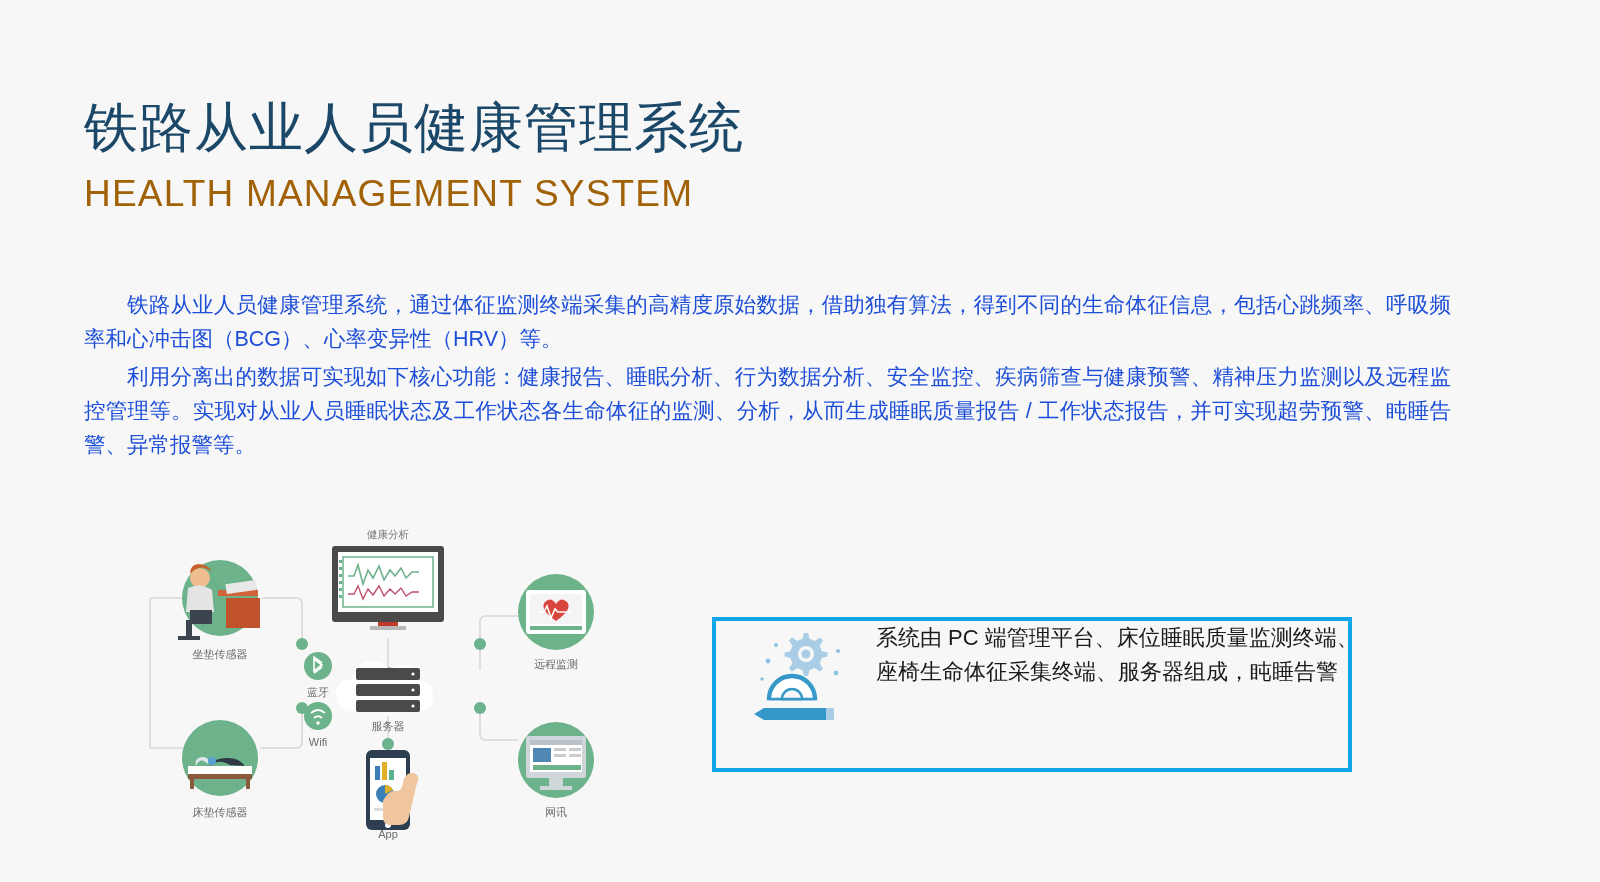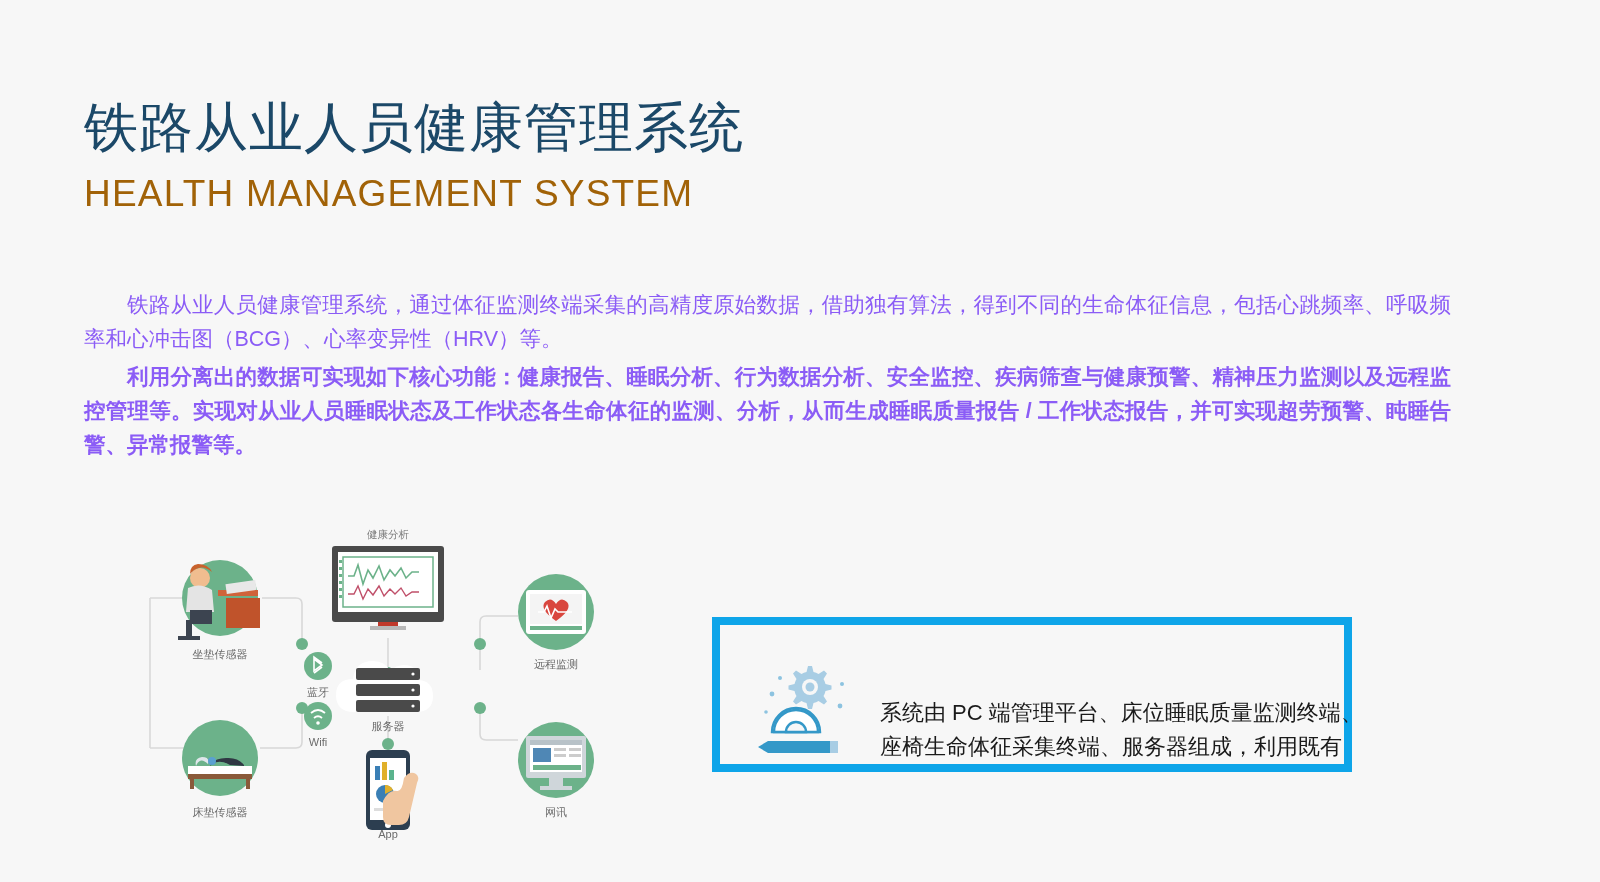--- a/index.html
+++ b/index.html
@@ -44,57 +44,56 @@
     font-weight: 400;
     white-space: nowrap;
   }
 
   
   .body-copy {
     position: absolute;
     left: 84px;
     top: 288px;
     width: 1367px;
-    color: #8b5cf6;
+    color: #1d4ed8;
     font-size: 21.5px;
     line-height: 34px;
     text-align: justify;
     text-justify: inter-ideograph;
   }
   .body-copy p {
     margin: 0 0 0 0;
     text-indent: 2em;
   }
   .body-copy p + p {
     margin-top: 4px;
-    font-weight: bold;
   }
 
   
   .diagram {
     position: absolute;
     left: 130px;
     top: 520px;
     width: 520px;
     height: 320px;
   }
   .diagram svg { display: block; }
 
   
   .callout {
     position: absolute;
     left: 712px;
     top: 617px;
     width: 640px;
     height: 155px;
-    border: 8px solid #0ea5e9;
+    border: 4px solid #0ea5e9;
     background: #f7f7f7;
     box-sizing: border-box;
     display: flex;
-    align-items: flex-end;
+    align-items: flex-start;
   }
   .callout-icon {
     width: 120px;
     min-width: 120px;
     height: 110px;
     margin-left: 26px;
     position: relative;
   }
   .callout-text {
     color: #1a1a1a;
@@ -291,17 +290,17 @@
           <circle cx="34" cy="24" r="2"></circle>
           <circle cx="26" cy="40" r="2.4"></circle>
           <circle cx="96" cy="30" r="2"></circle>
           <circle cx="94" cy="52" r="2.4"></circle>
           <circle cx="20" cy="58" r="1.8"></circle>
         </g>
       </svg>
     </div>
     <div class="callout-text">
       <div>系统由 PC 端管理平台、床位睡眠质量监测终端、</div>
-      <div>座椅生命体征采集终端、服务器组成，利用既有</div>
+      <div>座椅生命体征采集终端、服务器组成，盹睡告警</div>
     </div>
   </div>
 
 </div>
 
 </body></html>

